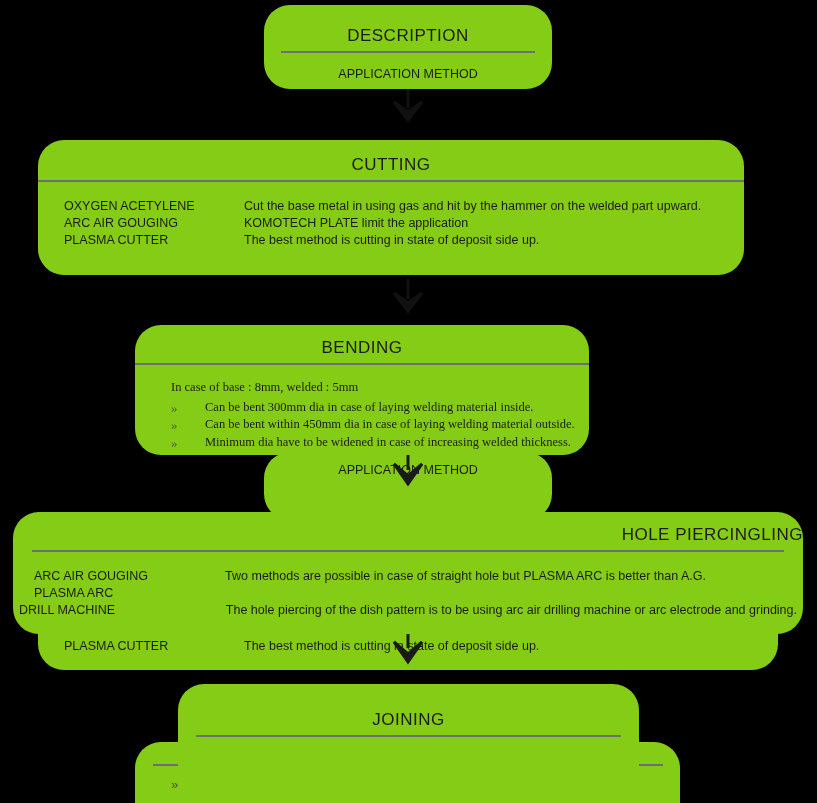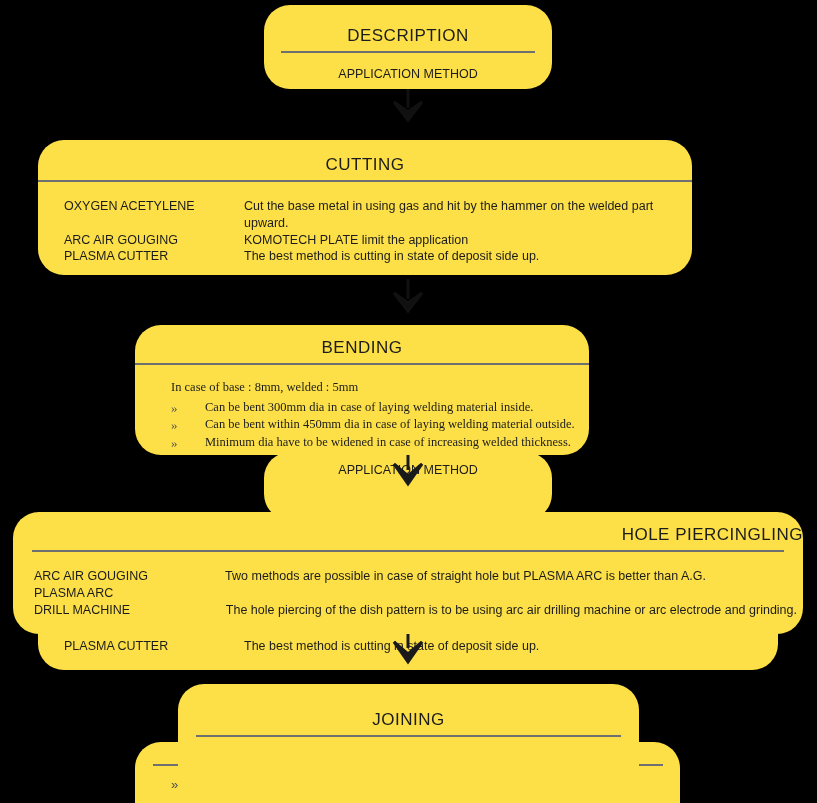--- a/index.html
+++ b/index.html
@@ -5,21 +5,21 @@
   html,body{margin:0;padding:0;background:#000;}
   body{
     width:817px;height:803px;position:relative;overflow:hidden;
     font-family:"Liberation Sans", sans-serif;
     background:#000;color:#1a1a1a;
   }
   .stage{position:absolute;left:0;top:0;width:817px;height:803px;overflow:hidden;}
 
   .box{
     position:absolute;
-    background:#fde047;
+    background:#84cc16;
     border-radius:26px;
     box-sizing:border-box;
     overflow:hidden;
   }
   .box .title{
     text-align:center;
     font-size:17px;
     letter-spacing:.5px;
     color:#1c1c1c;
     font-weight:400;
@@ -106,21 +106,21 @@
       <path d="M20 0 L20 18 M6 12 L20 32 L34 12 L20 24 Z" fill="#1a1a1a" stroke="#1a1a1a" stroke-width="3"></path>
     </svg>
   </div>
 
   <div class="box" style="left:264px;top:5px;width:288px;height:84px;">
     <div class="title" style="padding-top:21px;">DESCRIPTION</div>
     <div class="rule" style="width:254px;"></div>
     <div class="body" style="text-align:center;padding-top:13px;">APPLICATION METHOD</div>
   </div>
 
-  <div class="box" style="left:38px;top:140px;width:654px;height:135px;">
+  <div class="box" style="left:38px;top:140px;width:706px;height:135px;">
     <div class="title" style="padding-top:15px;">CUTTING</div>
     <div class="rule" style="width:706px;"></div>
     <div class="body" style="padding:16px 0 0 0;">
       <div class="row">
         <div class="k" style="width:206px;padding-left:26px;box-sizing:border-box;">OXYGEN ACETYLENE</div>
         <div class="v">Cut the base metal in using gas and hit by the hammer on the welded part upward.</div>
       </div>
       <div class="row">
         <div class="k" style="width:206px;padding-left:26px;box-sizing:border-box;">ARC AIR GOUGING</div>
         <div class="v">KOMOTECH PLATE limit the application</div>
@@ -160,21 +160,21 @@
     <div class="body" style="padding:16px 0 0 0;">
       <div class="row">
         <div class="k" style="width:155px;padding-left:21px;box-sizing:border-box;">ARC AIR GOUGING</div>
         <div class="v" style="text-align:center;padding-right:40px;">Two methods are possible in case of  straight hole but PLASMA ARC is better than A.G.</div>
       </div>
       <div class="row">
         <div class="k" style="width:155px;padding-left:21px;box-sizing:border-box;">PLASMA ARC</div>
         <div class="v"></div>
       </div>
       <div class="row">
-        <div class="k" style="width:155px;padding-left:21px;box-sizing:border-box;">DRILL MACHINE</div>
+        <div class="k" style="width:155px;padding-left:6px;box-sizing:border-box;">DRILL MACHINE</div>
         <div class="v" style="text-align:right;padding-right:6px;">The hole piercing of the dish pattern is to be using arc air drilling machine or arc electrode and grinding.</div>
       </div>
     </div>
   </div>
 
   <div class="box" style="left:178px;top:684px;width:461px;height:110px;">
     <div class="title" style="padding-top:16px;margin-top:10px;">JOINING</div>
     <div class="rule" style="width:425px;"></div>
   </div>
 

